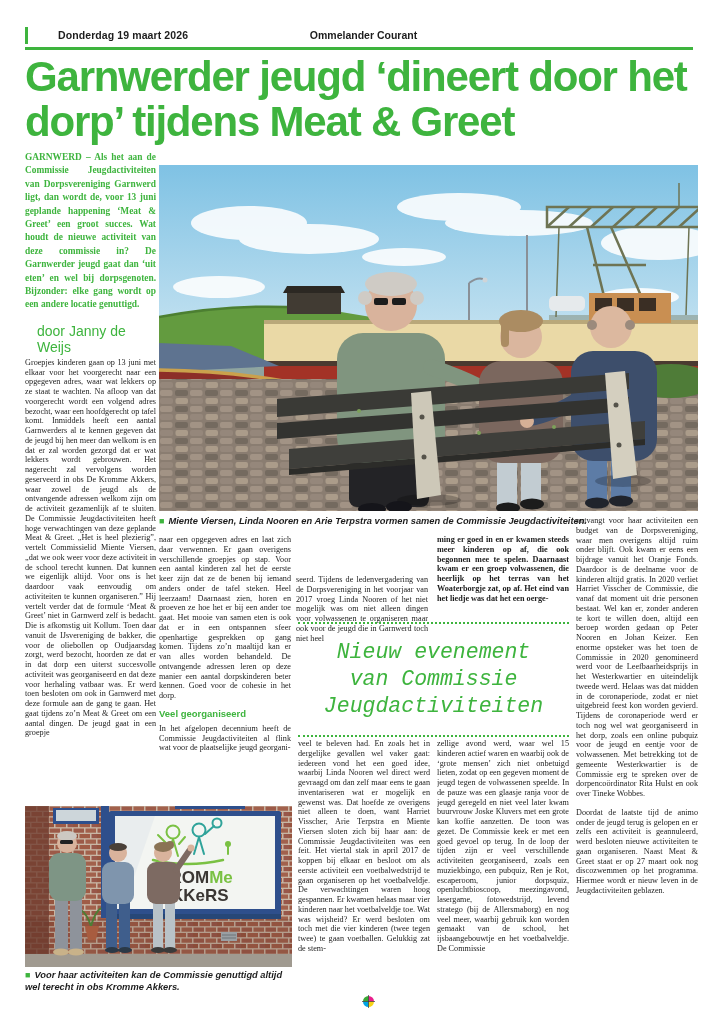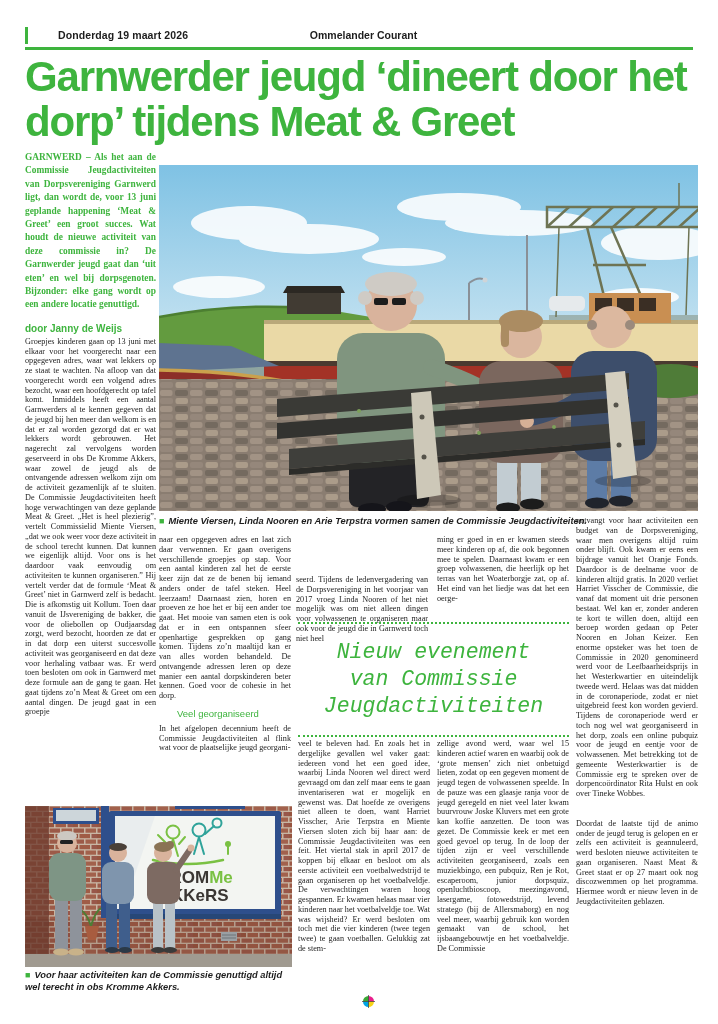--- a/index.html
+++ b/index.html
@@ -23,21 +23,21 @@
     font-size:42px; line-height:45px; font-weight:bold; letter-spacing:-1.2px;
     color:var(--green);
   }
 
   
   .col1 { left:25px; top:151px; width:131px; height:653px; overflow:hidden; }
   .lead {
     font-family:"Liberation Serif", serif; font-weight:bold;
     font-size:9.4px; line-height:13.4px; text-align:justify; color:var(--green);
   }
-  .byline { margin-top:11px; font-size:10px; font-weight:bold; color:var(--green); }
+  .byline { margin-top:11px; font-size:14px; font-weight:normal; color:var(--green);margin-left:12px; }
   .body-text {
     font-family:"Liberation Serif", serif; font-size:8.2px; line-height:9.75px;
     text-align:justify; color:#1d1d1d;
   }
   .col1 .body-text { margin-top:3px; }
 
   
   .photo-main { left:159px; top:165px; width:539px; height:346px; overflow:hidden; }
   .photo-school { left:25px; top:806px; width:267px; height:161px; overflow:hidden; }
   .photo-main svg, .photo-school svg { display:block; }
@@ -45,26 +45,26 @@
   .caption { font-style:italic; font-weight:700; font-size:9.3px; line-height:11.5px; color:#1d1d1d; }
   .caption .bullet { color:var(--green); font-style:normal; font-size:9px; margin-right:4px; }
   .caption-main { left:159px; top:516px; width:539px; }
   .caption-school { left:25px; top:970px; width:267px; }
 
   
   .colB { width:132px; overflow:hidden; }
   .col2 { left:159px; top:535px; height:269px; }
   .col3a { left:296px; top:535px; height:87px;margin-top:40px; }
   .col3b { left:298px; top:739px; height:270px; }
-  .col4a { left:437px; top:535px; height:87px; }
+  .col4a { left:437px; top:535px; height:87px;font-weight:bold; }
   .col4b { left:437px; top:739px; height:270px; }
   .col5  { left:576px; top:516px; width:122px; height:474px; overflow:hidden; }
-  .col5 .body-text + .body-text { margin-top:20px; }
-
-  .subhead { margin:7px 0 5px 18px; font-size:9.5px; font-weight:normal; color:var(--green); }
+  .col5 .body-text + .body-text { margin-top:9px; }
+
+  .subhead { margin:7px 0 5px 0; font-size:9.5px; font-weight:bold; color:var(--green); }
 
   
   .pullquote {
     left:298px; top:622px; width:271px; height:115px;
     border-top:2px dotted var(--green); border-bottom:2px dotted var(--green);
     display:flex; flex-direction:column; justify-content:center; align-items:center;
     text-align:center;
     font-family:Liberation Mono, monospace;
   }
   .pullquote div { font-style:italic; font-size:21.5px; line-height:27px; color:var(--green); }

